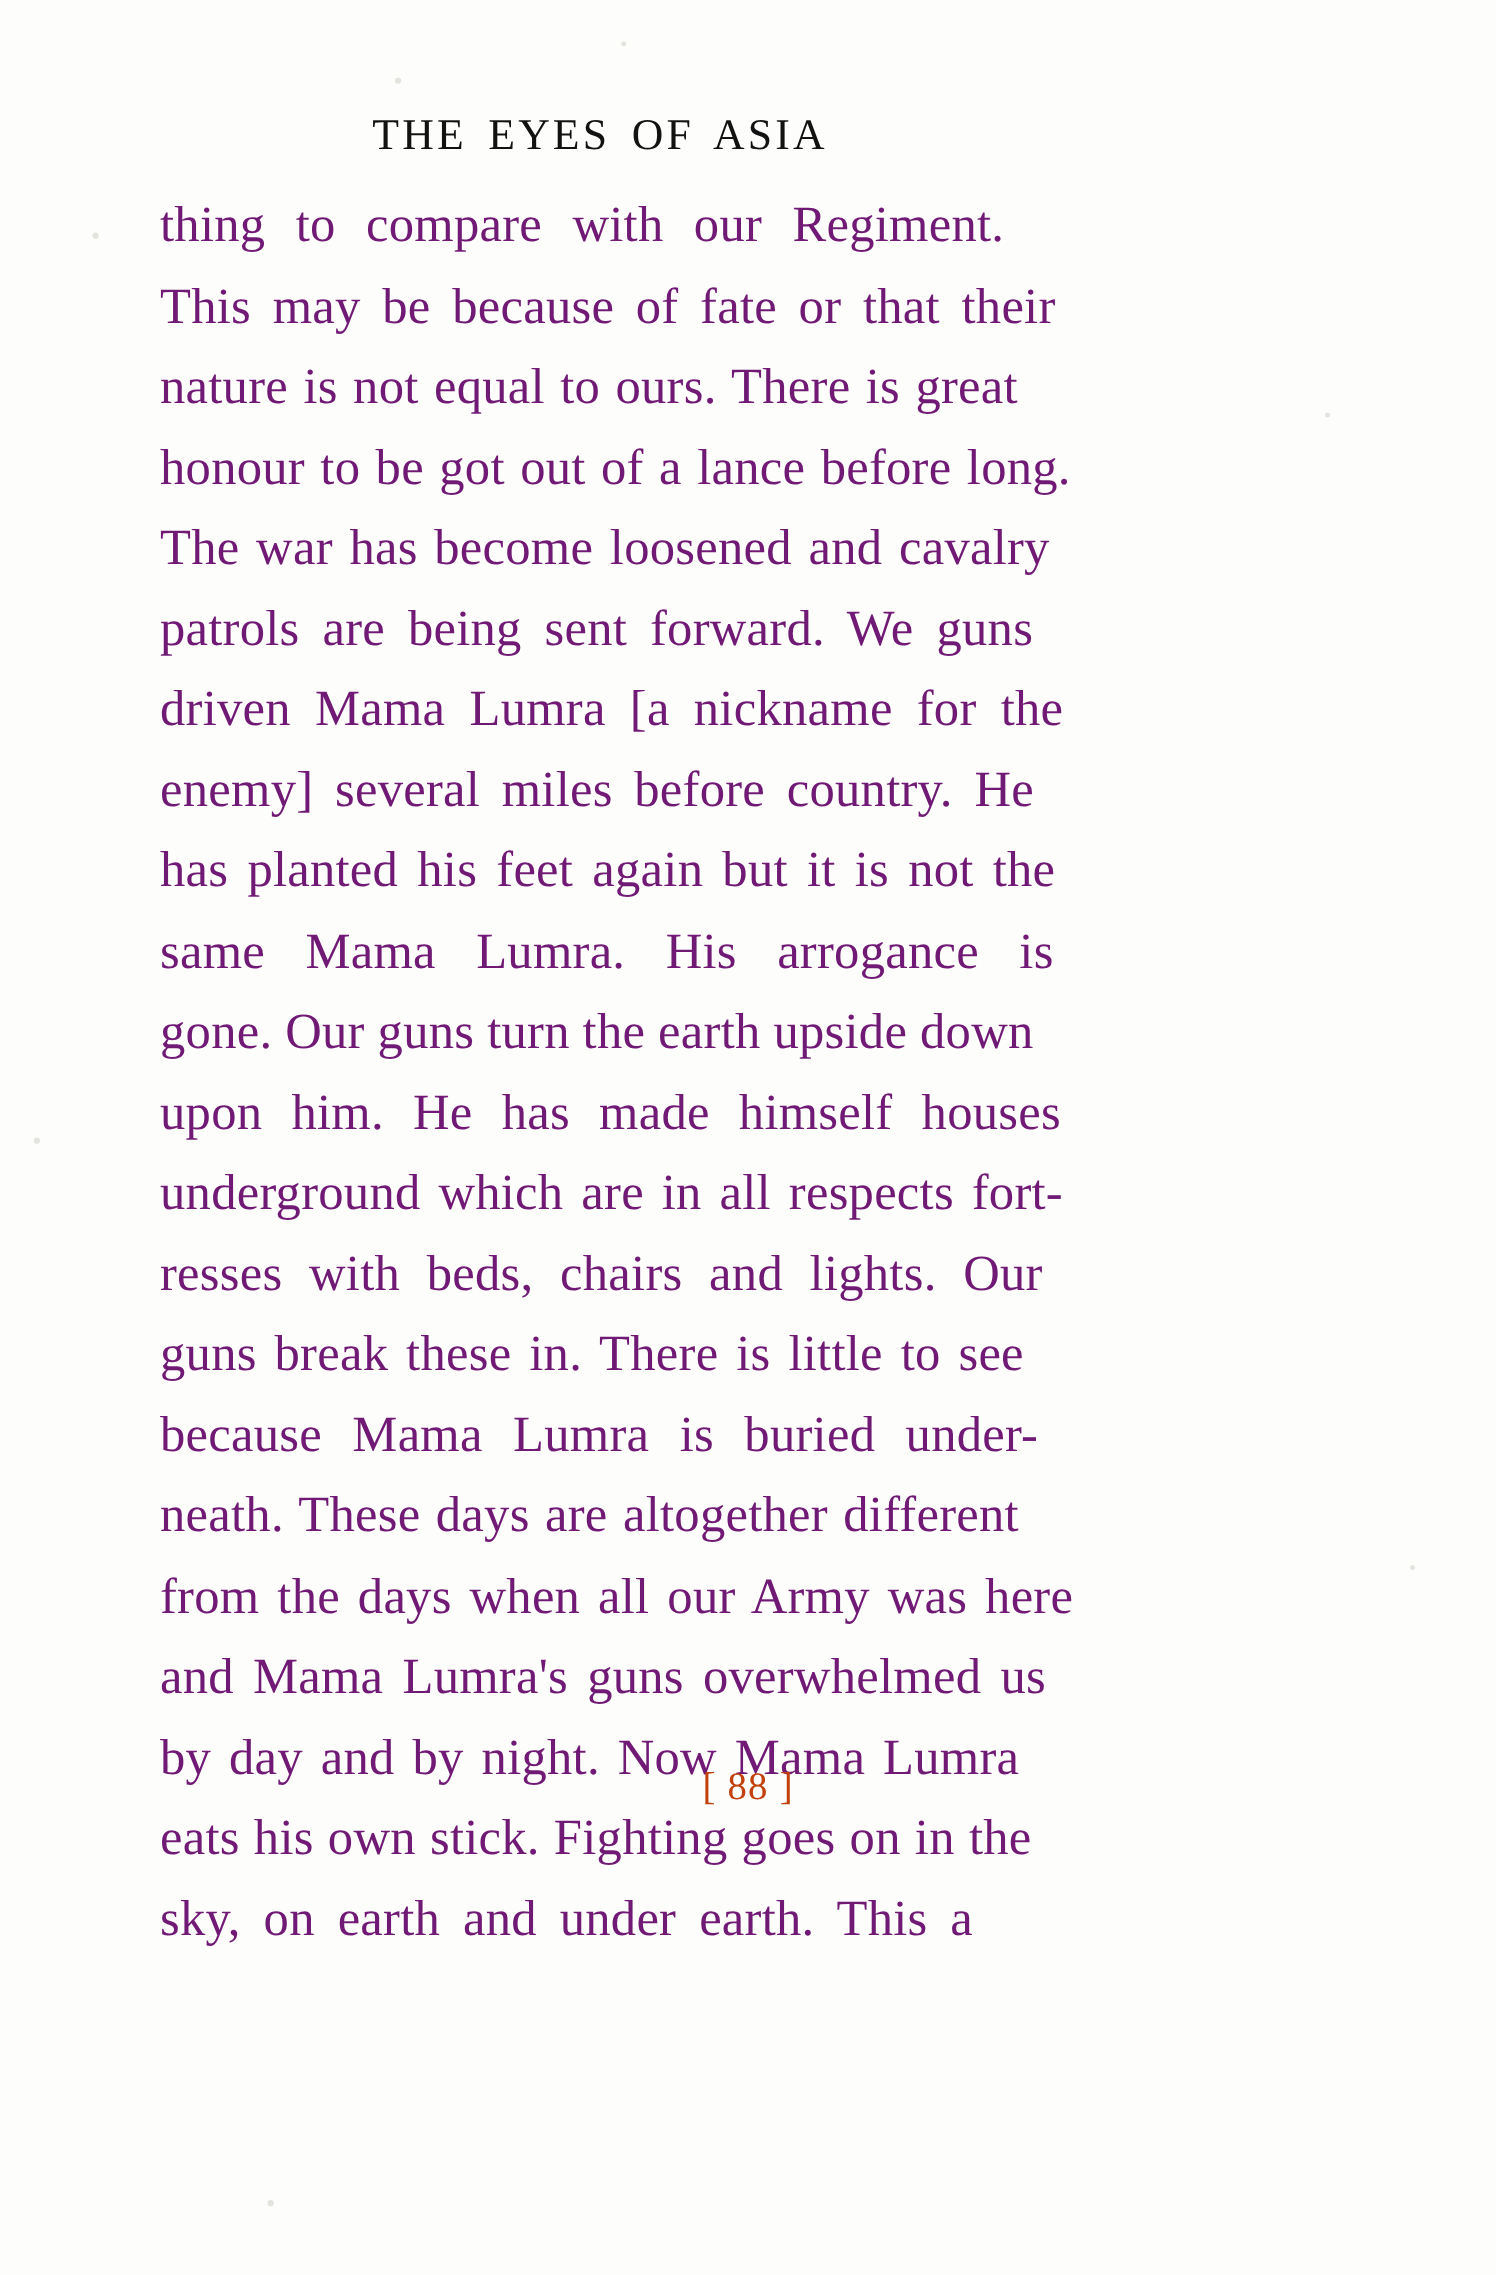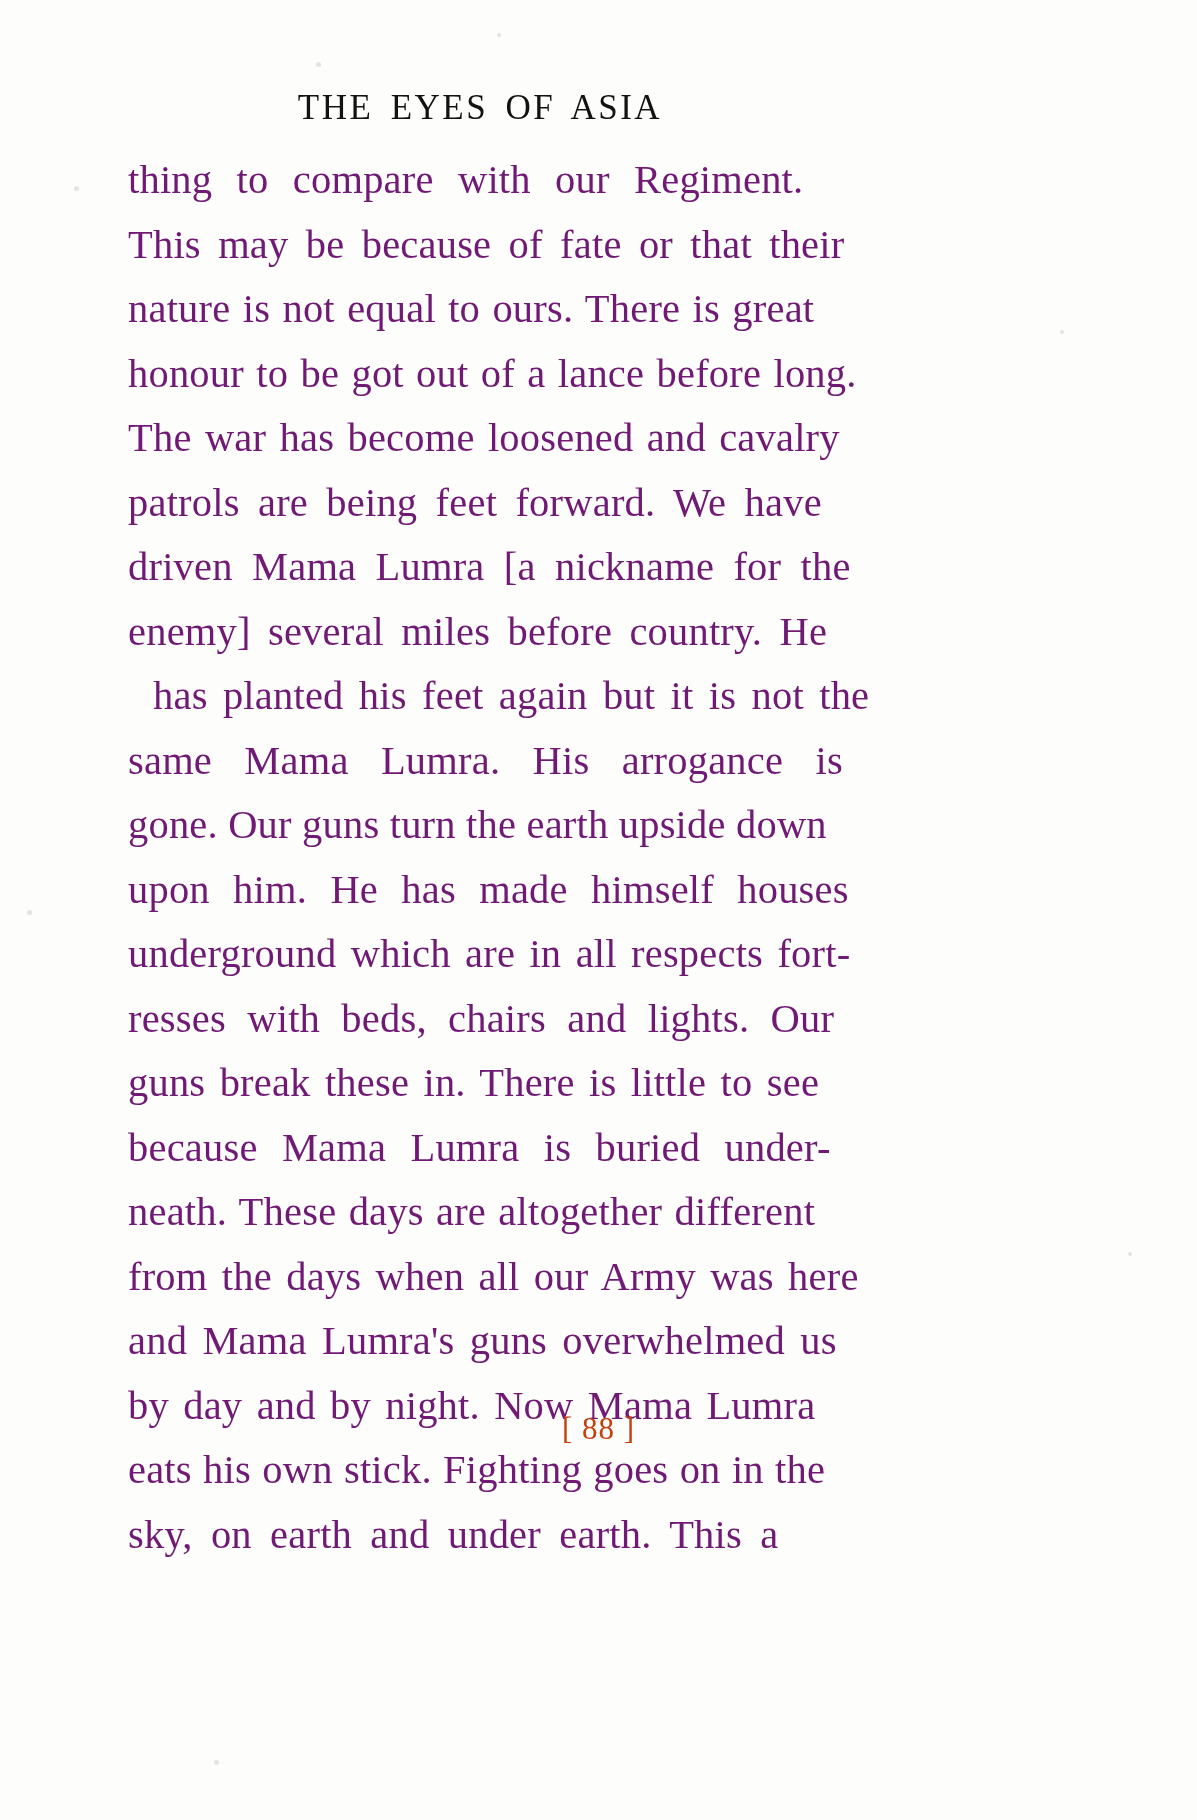--- a/index.html
+++ b/index.html
@@ -77,24 +77,24 @@
   <div class="speck" style="left:131px;top:1411px;width:4px;height:4px;"></div>
 
   <div class="running-head">THE EYES OF ASIA</div>
 
   <div class="body-block">
     <span class="line" style="word-spacing:14px;">thing to compare with our Regiment.</span>
     <span class="line" style="word-spacing:7px;">This may be because of fate or that their</span>
     <span class="line" style="word-spacing:2px;">nature is not equal to ours.   There is great</span>
     <span class="line" style="word-spacing:2px;">honour to be got out of a lance before long.</span>
     <span class="line" style="word-spacing:3px;">The war has become loosened and cavalry</span>
-    <span class="line" style="word-spacing:8px;">patrols are being feet forward.  We have</span>
+    <span class="line" style="word-spacing:8px;">patrols are being sent forward.  We guns</span>
     <span class="line" style="word-spacing:9px;">driven Mama Lumra [a nickname for the</span>
     <span class="line" style="word-spacing:7px;">enemy] several miles before country.  He</span>
-    <span class="line" style="word-spacing:5px;margin-left:25px;">has planted his feet again but it is not the</span>
+    <span class="line" style="word-spacing:5px;">has planted his feet again but it is not the</span>
     <span class="line" style="word-spacing:22px;">same Mama Lumra.  His arrogance is</span>
     <span class="line" style="word-spacing:0px;">gone.   Our guns turn the earth upside down</span>
     <span class="line" style="word-spacing:13px;">upon him.   He has made himself houses</span>
     <span class="line" style="word-spacing:4px;">underground which are in all respects fort-</span>
     <span class="line" style="word-spacing:11px;">resses with beds, chairs and lights.  Our</span>
     <span class="line" style="word-spacing:4px;">guns break these in.   There is little to see</span>
     <span class="line" style="word-spacing:14px;">because Mama Lumra is buried under-</span>
     <span class="line" style="word-spacing:2px;">neath.   These days are altogether different</span>
     <span class="line" style="word-spacing:4px;">from the days when all our Army was here</span>
     <span class="line" style="word-spacing:5px;">and Mama Lumra's guns overwhelmed us</span>

